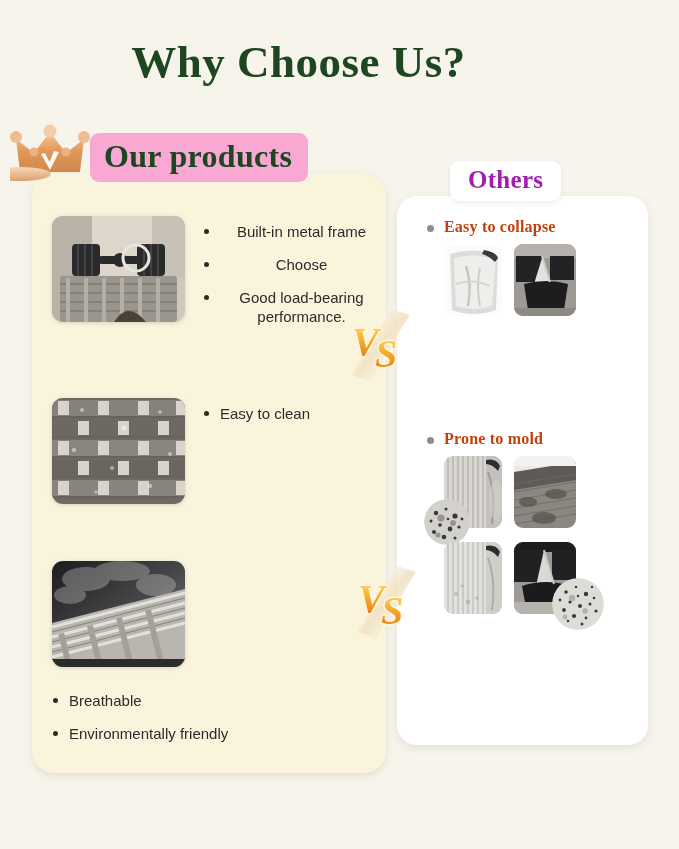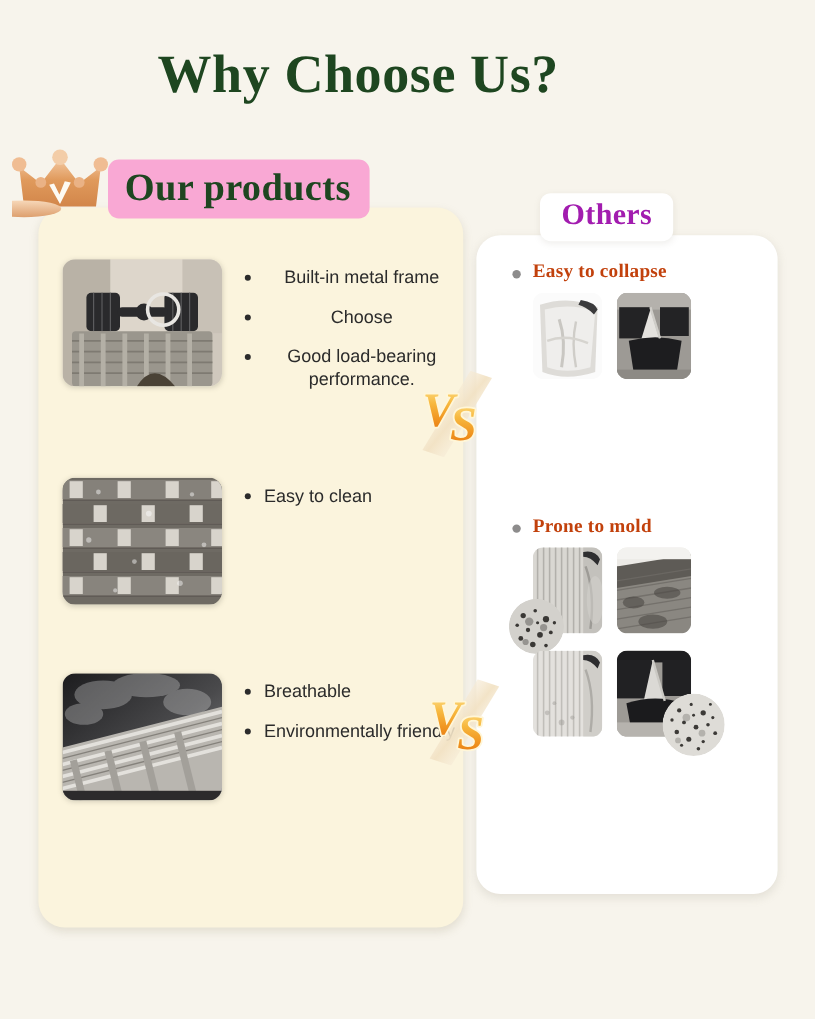--- a/index.html
+++ b/index.html
@@ -95,21 +95,21 @@
   
   .ours-row {
     position: absolute;
     left: 52px;
     display: flex;
     align-items: flex-start;
     gap: 18px;
   }
   .ours-row.r1 { top: 216px; text-align: center; }
   .ours-row.r2 { top: 398px; }
-  .ours-row.r3 { top: 561px; }
+  .ours-row.r3 { top: 561px; flex-direction: column; }
 
   .photo {
     width: 133px;
     height: 106px;
     border-radius: 11px;
     overflow: hidden;
     flex: 0 0 auto;
     box-shadow: 0 1px 4px rgba(120,115,100,0.28);
     position: relative;
   }

